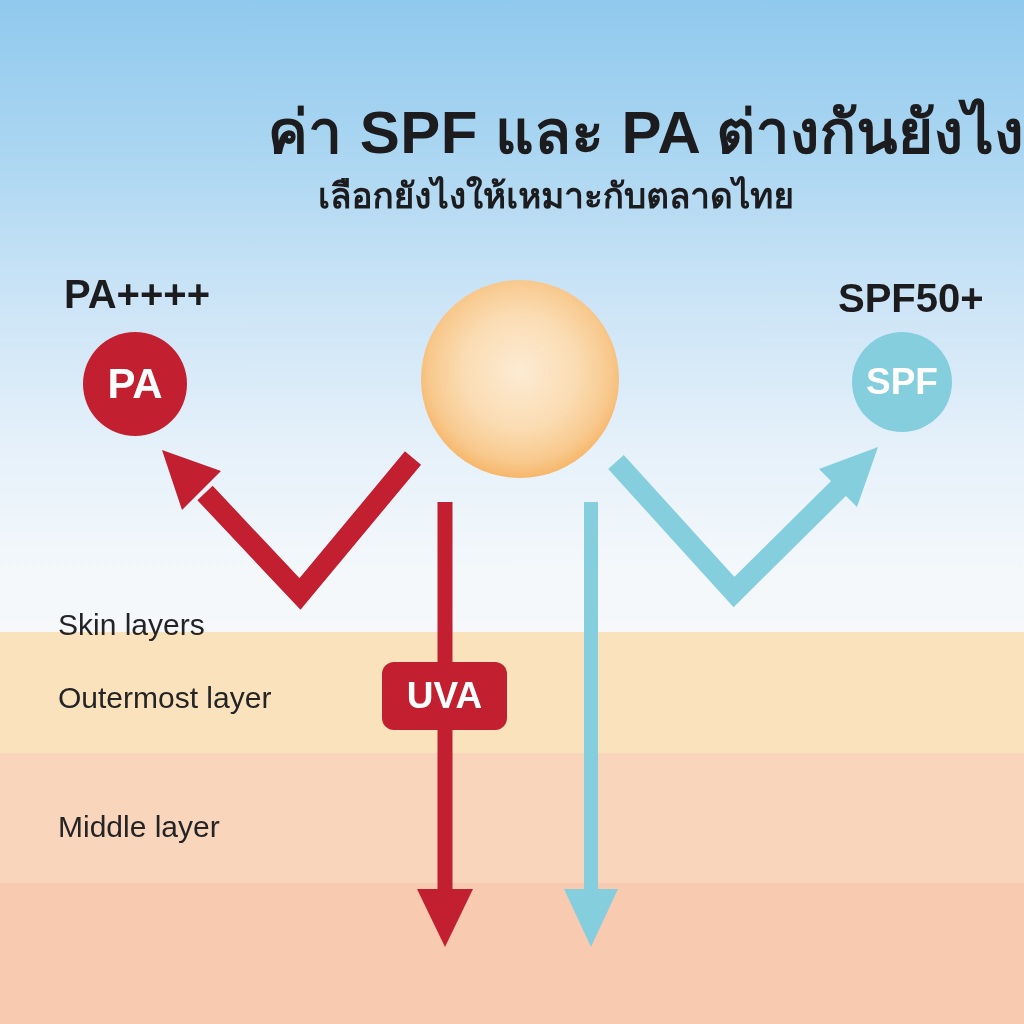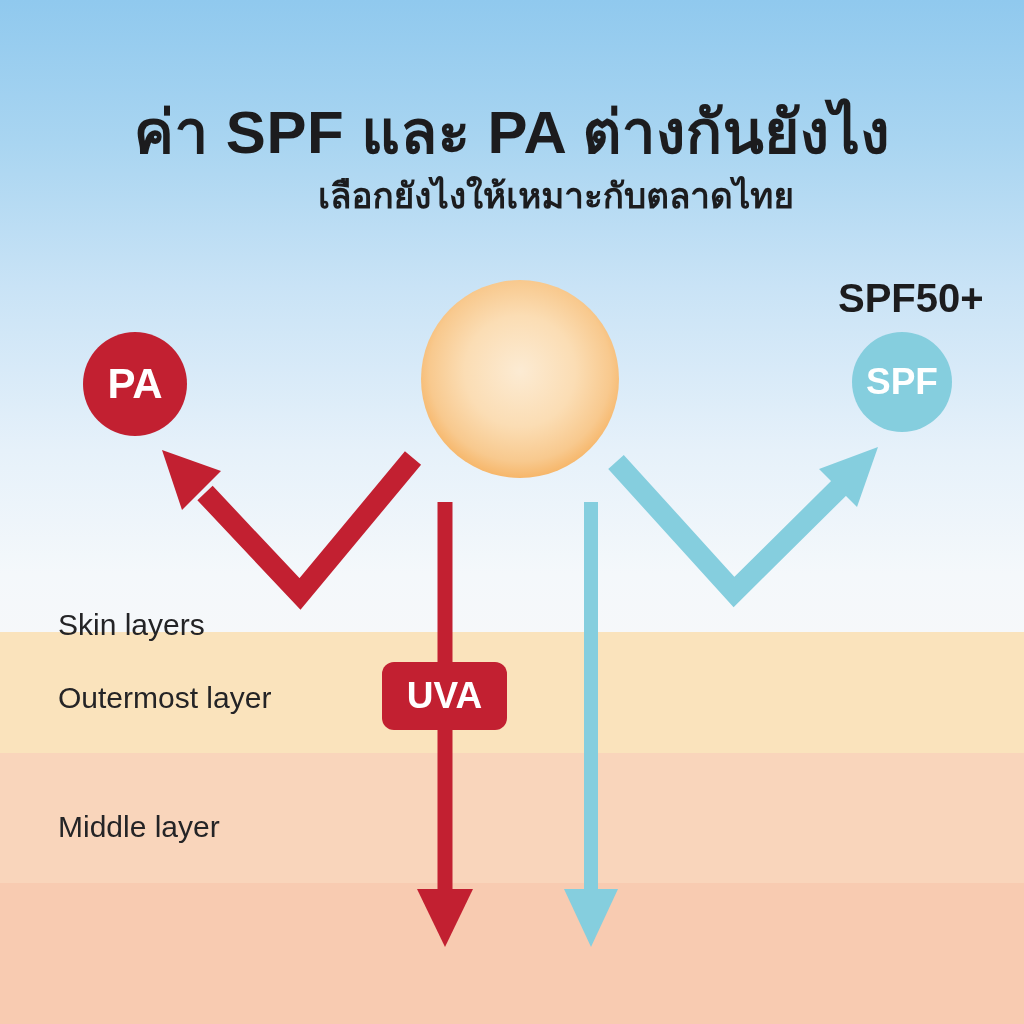--- a/index.html
+++ b/index.html
@@ -12,21 +12,21 @@
     --sky-low:#F6F8FA;
     --text-dark:#1C1C1E;
   }
   *{margin:0;padding:0;box-sizing:border-box;}
   html,body{width:1024px;height:1024px;overflow:hidden;}
   body{font-family:"Liberation Sans","DejaVu Sans",sans-serif;color:var(--text-dark);}
   .canvas{position:relative;width:1024px;height:1024px;overflow:hidden;
     background:linear-gradient(180deg,var(--sky-top) 0%,#A9D5F1 14%,#C9E3F6 28%,#E6F1FA 44%,#F4F8FB 56%,var(--sky-low) 62%,#F5F7F8 100%);}
 
   
-  .title{position:absolute;top:84px;left:0;width:1024px;text-align:center;
+  .title{position:absolute;top:84px;left:0;width:1024px;text-align:right;
     font-size:60px;font-weight:700;letter-spacing:.5px;}
   .subtitle{position:absolute;top:168px;left:0;width:1024px;text-align:center;
     font-size:35px;font-weight:600;margin-left:44px;}
 
   
   .rating{position:absolute;font-size:40px;font-weight:600;}
   .rating-pa{left:64px;top:272px;}
   .rating-spf{left:838px;top:276px;}
 
   
@@ -95,20 +95,21 @@
       <line class="red-stroke" stroke-width="15" x1="445" y1="502" x2="445" y2="892"></line>
       <polygon class="red-fill" points="417,889 473,889 445,947"></polygon>
     </g>
 
     <g>
       <line class="blue-stroke" stroke-width="14" x1="591" y1="502" x2="591" y2="892"></line>
       <polygon class="blue-fill" points="564,889 618,889 591,947"></polygon>
     </g>
   </svg>
 
+  <div class="rating rating-pa">PA++++</div>
   <div class="badge badge-pa">PA</div>
 
   <div class="rating rating-spf">SPF50+</div>
   <div class="badge badge-spf">SPF</div>
 
   <div class="chip chip-uva">UVA</div>
 
   <div class="layer-label lbl-skin">Skin layers</div>
   <div class="layer-label lbl-outer">Outermost layer</div>
   <div class="layer-label lbl-middle">Middle layer</div>

